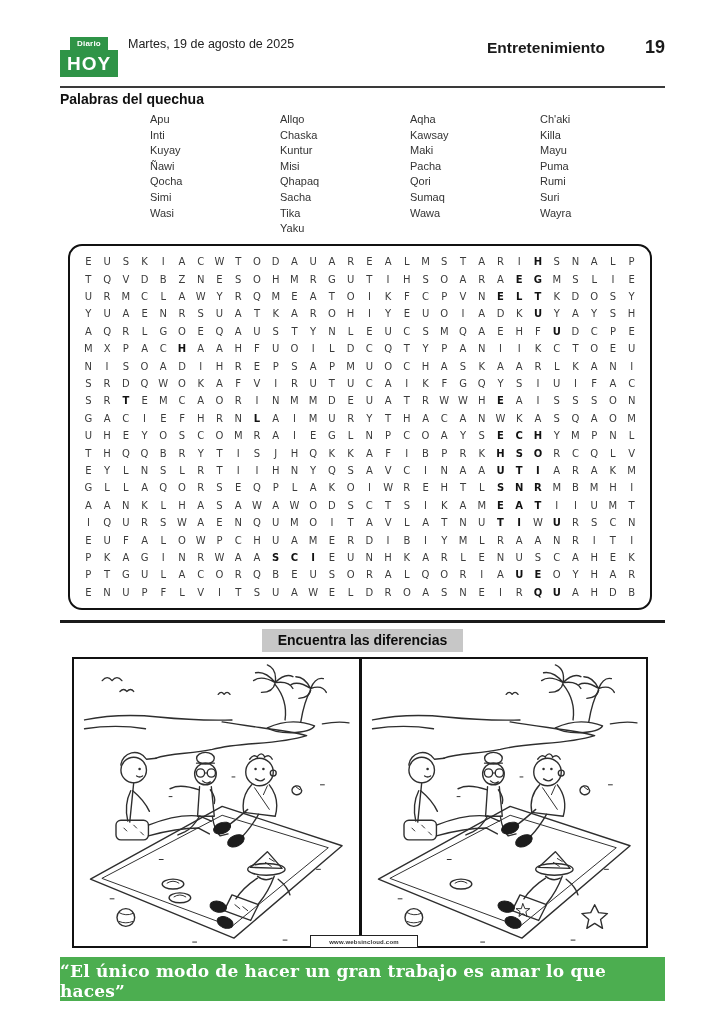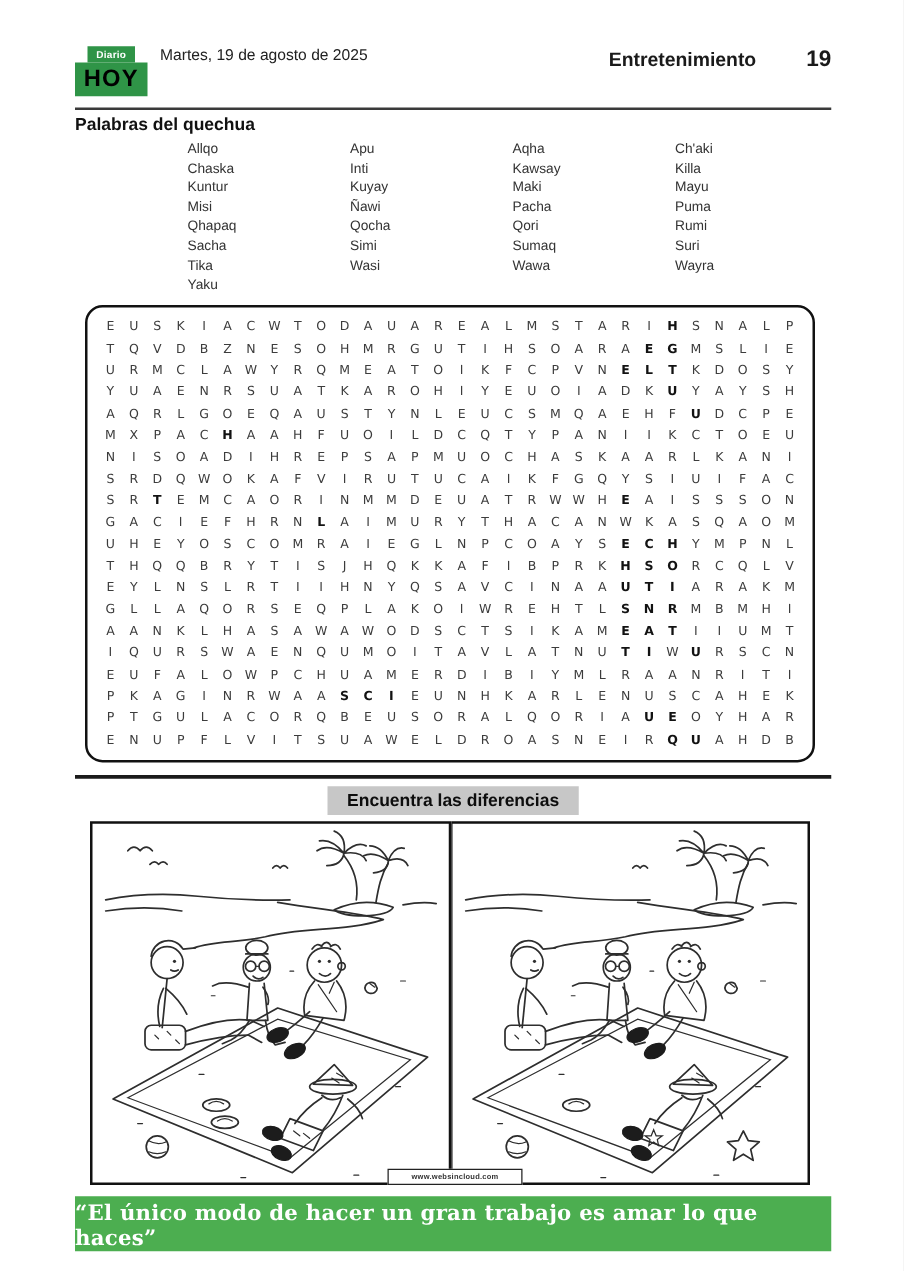--- a/index.html
+++ b/index.html
@@ -4,21 +4,21 @@
 <style>
   html,body{margin:0;padding:0;background:#e8e8e8;}
   .page{position:relative;width:723px;height:1024px;background:#ffffff;margin:0 auto;
         font-family:"Liberation Sans",sans-serif;color:#1c1c1c;overflow:hidden;}
 
   
   .header{position:absolute;left:60px;top:37px;width:605px;height:44px;display:flex;align-items:flex-start;}
   .logo{width:58px;display:flex;flex-direction:column;}
   .logo-top{width:38px;height:13px;margin:0 auto;background:var(--green1);color:#fff;
             font-weight:bold;font-size:8px;display:flex;align-items:center;justify-content:center;letter-spacing:.2px;}
-  .logo-main{height:27px;background:var(--green1);color:#000000;font-weight:bold;font-size:19px;
+  .logo-main{height:27px;background:var(--green1);color:#ffffff;font-weight:bold;font-size:19px;
              display:flex;align-items:center;justify-content:center;letter-spacing:1px;}
   .hdr-date{font-size:12.5px;color:#222;margin-left:10px;margin-bottom:5px;}
   .hdr-right{margin-left:auto;display:flex;align-items:baseline;gap:40px;margin-bottom:4px;}
   .hdr-section{font-weight:bold;font-size:15.5px;color:#1a1a1a;}
   .hdr-page{font-weight:bold;font-size:18px;color:#1a1a1a;}
   .hdr-rule{position:absolute;left:60px;top:86px;width:605px;height:2px;background:#3a3a3a;}
 
   
   .ws-title{position:absolute;left:60px;top:91px;width:605px;text-align:left;
             font-weight:bold;font-size:14px;color:#111;}
@@ -74,37 +74,37 @@
     <div class="hdr-right">
       <div class="hdr-section">Entretenimiento</div>
       <div class="hdr-page">19</div>
     </div>
   </div>
   <div class="hdr-rule"></div>
 
   <div class="ws-title">Palabras del quechua</div>
   <div class="word-list" id="word-list">
       <div class="word-col">
+        <div class="word-item">Apu</div>
+        <div class="word-item">Inti</div>
+        <div class="word-item">Kuyay</div>
+        <div class="word-item">Ñawi</div>
+        <div class="word-item">Qocha</div>
+        <div class="word-item">Simi</div>
+        <div class="word-item">Wasi</div>
+      </div>
+      <div class="word-col">
         <div class="word-item">Allqo</div>
         <div class="word-item">Chaska</div>
         <div class="word-item">Kuntur</div>
         <div class="word-item">Misi</div>
         <div class="word-item">Qhapaq</div>
         <div class="word-item">Sacha</div>
         <div class="word-item">Tika</div>
         <div class="word-item">Yaku</div>
-      </div>
-      <div class="word-col">
-        <div class="word-item">Apu</div>
-        <div class="word-item">Inti</div>
-        <div class="word-item">Kuyay</div>
-        <div class="word-item">Ñawi</div>
-        <div class="word-item">Qocha</div>
-        <div class="word-item">Simi</div>
-        <div class="word-item">Wasi</div>
       </div>
       <div class="word-col">
         <div class="word-item">Aqha</div>
         <div class="word-item">Kawsay</div>
         <div class="word-item">Maki</div>
         <div class="word-item">Pacha</div>
         <div class="word-item">Qori</div>
         <div class="word-item">Sumaq</div>
         <div class="word-item">Wawa</div>
       </div>

